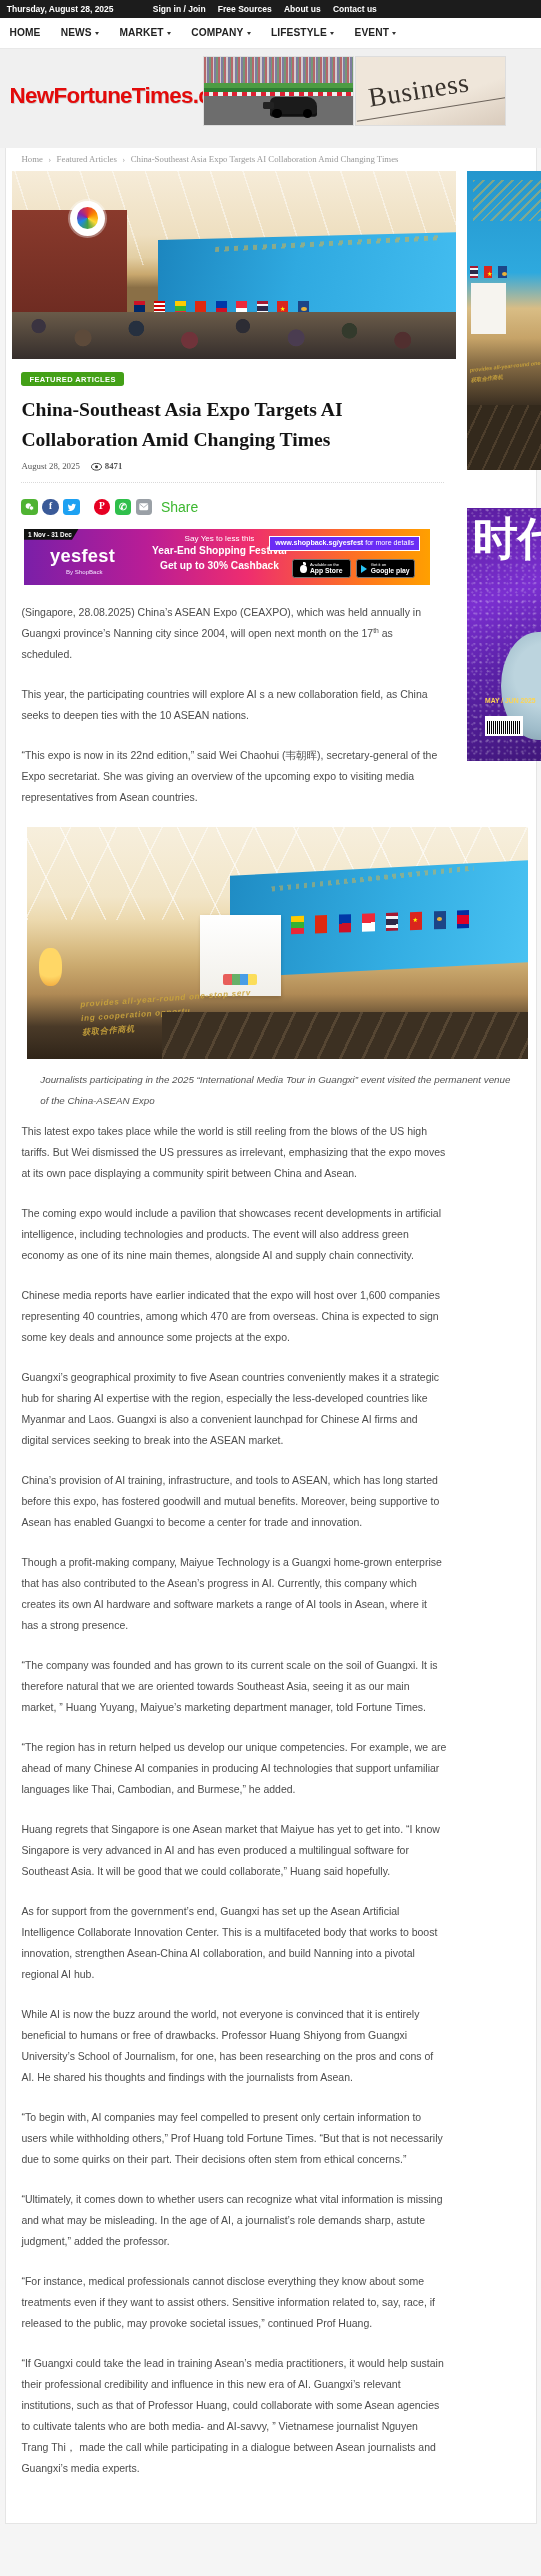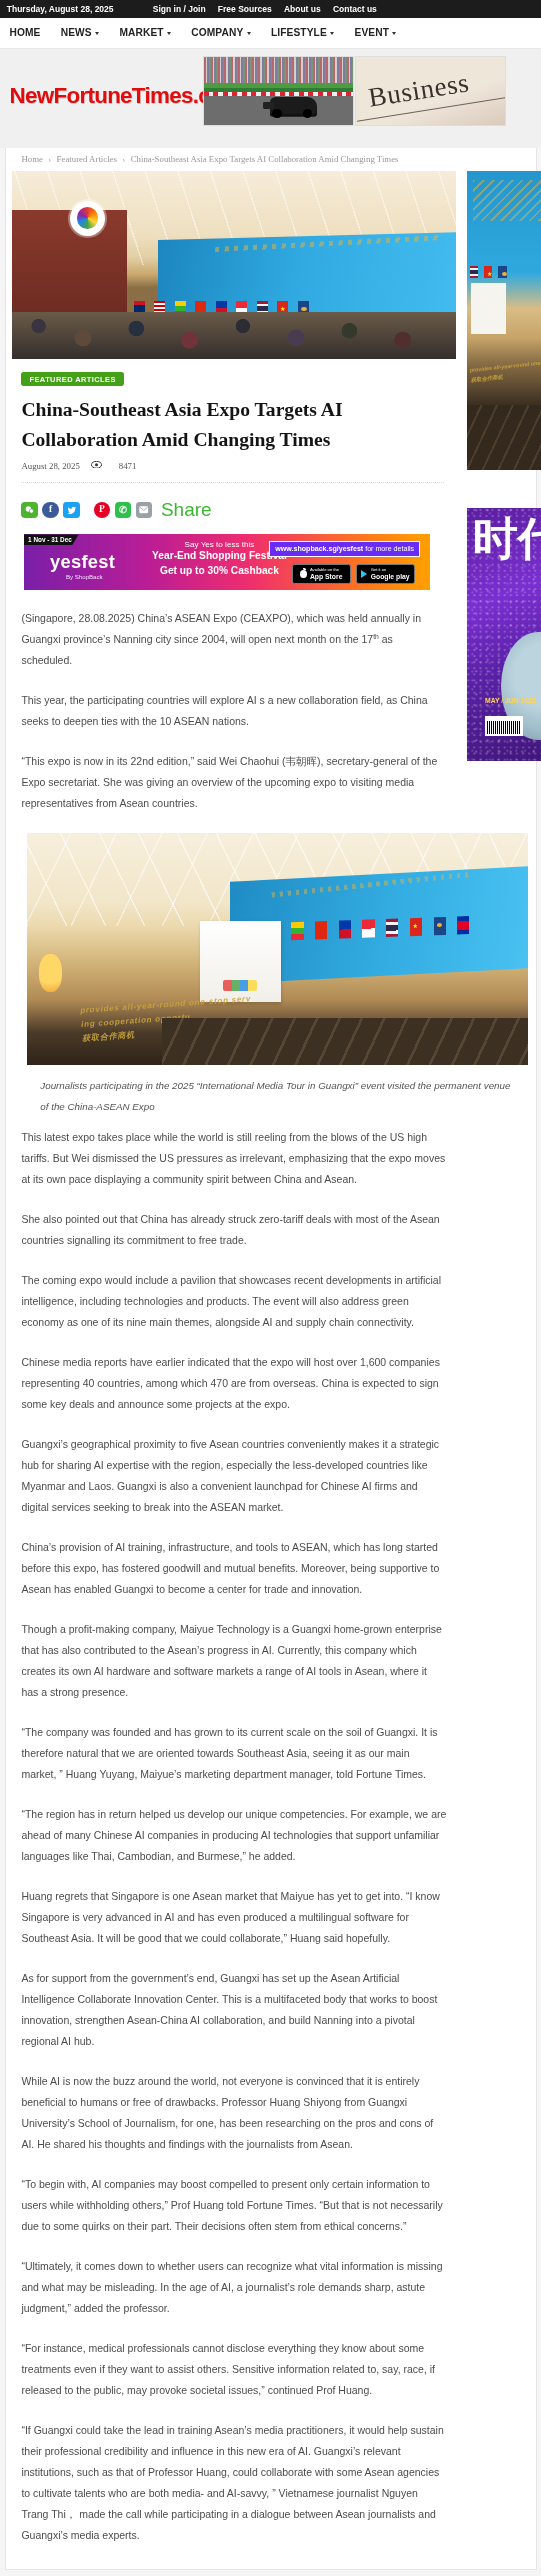--- a/index.html
+++ b/index.html
@@ -83,34 +83,34 @@
       radial-gradient(circle at 88% 60%,#512f2f 0 8.1px,transparent 8.8px),
       linear-gradient(180deg,#6a5b49,#352e2c);}
 
   
   .badge{display:inline-block;margin:13.5px 0 0 15px;background:#43a017;color:#fff;font-size:7.5px;
     font-weight:bold;letter-spacing:0.4px;padding:2.7px 8.1px;border-radius:2.7px;cursor:pointer;}
   h1.title{font-family:"Liberation Serif",serif;font-weight:700;font-size:19.6px;line-height:1.55;
     color:#141414;margin:8.1px 0 5.4px;padding-left:15px;width:427px;}
   .meta{padding-left:15px;display:flex;align-items:center;gap:11px;font-family:"Liberation Serif",serif;
     font-size:8.8px;color:#555;}
-  .eye{display:inline-flex;align-items:flex-start;gap:17px;}
+  .eye{display:inline-flex;align-items:flex-end;gap:3px;font-weight:bold;}
   .divider{border:none;border-top:1.4px dotted #d9d9d9;margin:11px 0 0 15px;width:423px;}
 
   
   .share-row{display:flex;align-items:center;gap:4.7px;margin:16.3px 0 0 15px;}
   .sicon{width:16.3px;height:16.3px;border-radius:3.4px;display:inline-flex;align-items:center;justify-content:center;
     color:#fff;font-size:9.5px;font-weight:bold;cursor:pointer;line-height:1;}
   .si-wechat{background:#4fb332;border-radius:4.1px;}
   .si-fb{background:#3a5a98;border-radius:50%;}
   .si-tw{background:#1da1f2;}
   .si-pin{background:#e60023;border-radius:50%;margin-left:9.5px;}
   .si-wa{background:#2fbf4b;border-radius:4.1px;}
   .si-mail{background:#9aa0a6;}
-  .share-word{color:#3cb72f;font-size:19px;margin-left:4.1px;cursor:pointer;}
+  .share-word{color:#3cb72f;font-size:14px;margin-left:4.1px;cursor:pointer;}
 
   
   .adbanner{position:relative;width:406px;height:56px;margin:13.5px 0 0 17.6px;overflow:hidden;cursor:pointer;
     background:linear-gradient(90deg,#7a1fa8 0%,#b91d96 30%,#ee2d6f 55%,#ff7a1a 85%,#ffa000 100%);}
   .ad-period{position:absolute;left:0;top:0;background:#111;color:#fff;font-size:6.4px;font-weight:bold;
     padding:2px 6.8px 2px 4.1px;clip-path:polygon(0 0,100% 0,88% 100%,0 100%);}
   .ad-logo{position:absolute;left:26px;top:16.3px;color:#fff;font-size:18.3px;font-weight:bold;letter-spacing:0.3px;}
   .ad-logo-sub{position:absolute;left:42px;top:39px;color:#f3e2ff;font-size:6.1px;}
   .ad-center{position:absolute;left:114px;top:5.4px;width:163px;text-align:center;color:#fff;}
   .ad-c1{font-size:8.1px;}
@@ -397,32 +397,31 @@
               <div>获取合作商机</div>
             </div>
             <div class="stage"></div>
           </div>
           <figcaption>Journalists participating in the 2025 “International Media Tour in Guangxi” event visited the permanent venue of the China-ASEAN Expo</figcaption>
         </figure>
 
         <div>
 
         <p class="para">This latest expo takes place while the world is still reeling from the blows of the US high tariffs. But Wei dismissed the US pressures as irrelevant, emphasizing that the expo moves at its own pace displaying a community spirit between China and Asean.</p>
-            <p class="para">She also pointed out that China has already struck zero-tariff deals with most of the Asean countries signalling its commitment to free trade.</p>
             <p class="para">The coming expo would include a pavilion that showcases recent developments in artificial intelligence, including technologies and products. The event will also address green economy as one of its nine main themes, alongside AI and supply chain connectivity.</p>
             <p class="para">Chinese media reports have earlier indicated that the expo will host over 1,600 companies representing 40 countries, among which 470 are from overseas. China is expected to sign some key deals and announce some projects at the expo.</p>
             <p class="para">Guangxi’s geographical proximity to five Asean countries conveniently makes it a strategic hub for sharing AI expertise with the region, especially the less-developed countries like Myanmar and Laos. Guangxi is also a convenient launchpad for Chinese AI firms and digital services seeking to break into the ASEAN market.</p>
             <p class="para">China’s provision of AI training, infrastructure, and tools to ASEAN, which has long started before this expo, has fostered goodwill and mutual benefits. Moreover, being supportive to Asean has enabled Guangxi to become a center for trade and innovation.</p>
             <p class="para">Though a profit-making company, Maiyue Technology is a Guangxi home-grown enterprise that has also contributed to the Asean’s progress in AI. Currently, this company which creates its own AI hardware and software markets a range of AI tools in Asean, where it has a strong presence.</p>
             <p class="para">“The company was founded and has grown to its current scale on the soil of Guangxi. It is therefore natural that we are oriented towards Southeast Asia, seeing it as our main market, ” Huang Yuyang, Maiyue’s marketing department manager, told Fortune Times.</p>
             <p class="para">“The region has in return helped us develop our unique competencies. For example, we are ahead of many Chinese AI companies in producing AI technologies that support unfamiliar languages like Thai, Cambodian, and Burmese,” he added.</p>
             <p class="para">Huang regrets that Singapore is one Asean market that Maiyue has yet to get into. “I know Singapore is very advanced in AI and has even produced a multilingual software for Southeast Asia. It will be good that we could collaborate,” Huang said hopefully.</p>
             <p class="para">As for support from the government’s end, Guangxi has set up the Asean Artificial Intelligence Collaborate Innovation Center. This is a multifaceted body that works to boost innovation, strengthen Asean-China AI collaboration, and build Nanning into a pivotal regional AI hub.</p>
             <p class="para">While AI is now the buzz around the world, not everyone is convinced that it is entirely beneficial to humans or free of drawbacks. Professor Huang Shiyong from Guangxi University’s School of Journalism, for one, has been researching on the pros and cons of AI. He shared his thoughts and findings with the journalists from Asean.</p>
-            <p class="para">“To begin with, AI companies may boost compelled to present only certain information to users while withholding others,” Prof Huang told Fortune Times. “But that is not necessarily due to some quirks on their part. Their decisions often stem from ethical concerns.”</p>
+            <p class="para">“To begin with, AI companies may feel compelled to present only certain information to users while withholding others,” Prof Huang told Fortune Times. “But that is not necessarily due to some quirks on their part. Their decisions often stem from ethical concerns.”</p>
             <p class="para">“Ultimately, it comes down to whether users can recognize what vital information is missing and what may be misleading. In the age of AI, a journalist’s role demands sharp, astute judgment,” added the professor.</p>
             <p class="para">“For instance, medical professionals cannot disclose everything they know about some treatments even if they want to assist others. Sensitive information related to, say, race, if released to the public, may provoke societal issues,” continued Prof Huang.</p>
             <p class="para"> “If Guangxi could take the lead in training Asean’s media practitioners, it would help sustain their professional credibility and influence in this new era of AI. Guangxi’s relevant institutions, such as that of Professor Huang, could collaborate with some Asean agencies to cultivate talents who are both media- and AI-savvy, ” Vietnamese journalist Nguyen Trang Thi， made the call while participating in a dialogue between Asean journalists and Guangxi’s media experts.</p>
           </div>
       </div>
 
       
       
 
       

